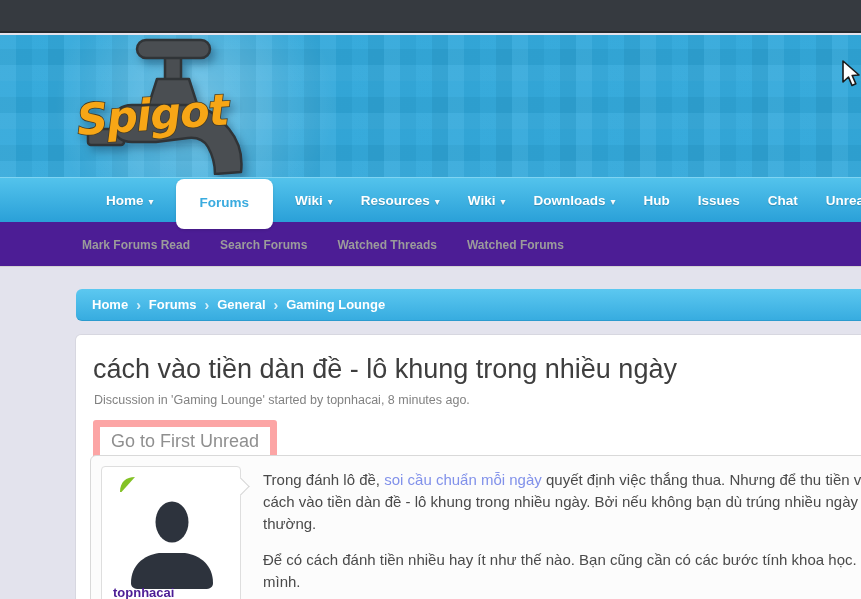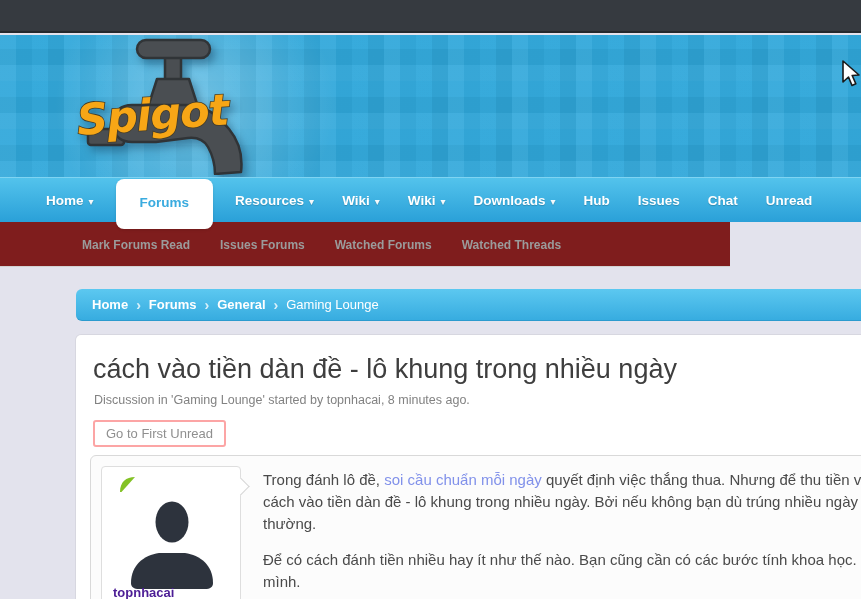--- a/index.html
+++ b/index.html
@@ -36,74 +36,74 @@
     letter-spacing:-1px;
     paint-order:stroke;
   }
 
   
   .nav {
     position:absolute; left:0; top:177px; width:861px; height:45px;
     background:linear-gradient(#53c3ec,#2aa0d8);
     border-top:1px solid #7fd4f2;
   }
-  .nav-list { display:flex; list-style:none; padding-left:32px; height:45px;text-align:center; }
+  .nav-list { display:flex; list-style:none; padding-left:92px; height:45px;text-align:center; }
   .nav-item {
     display:block; padding:0 14px; height:45px; line-height:45px;
     color:#fff; font-size:13.5px; font-weight:bold; text-decoration:none;
     text-shadow:0 1px 1px rgba(0,0,0,.2); white-space:nowrap; cursor:pointer;
   }
   .nav-item .caret { font-size:10px; margin-left:5px; color:rgba(255,255,255,.95); }
   .nav-item.active {
     position:relative; z-index:5; top:1px; height:50px; line-height:47px;
     background:#fff; color:#3aabdf; border-radius:8px; padding:0 24px;
     text-shadow:none; margin:0 8px;
     box-shadow:0 1px 3px rgba(0,0,0,.12);
   }
 
   
   .subnav {
-    position:absolute; left:0; top:222px; width:730px; height:45px;
-    background:#7f1d1d; border-bottom:1px solid #d2d2d2;
+    position:absolute; left:0; top:222px; width:861px; height:45px;
+    background:#4c1d95; border-bottom:1px solid #d2d2d2;
   }
   .subnav-list { display:flex; list-style:none; padding-left:74px; height:45px; }
   .subnav-item {
     display:block; padding:0 8px; margin-right:14px; height:45px; line-height:46px;
     color:#9b9b9b; font-size:12px; font-weight:bold; text-decoration:none;
     white-space:nowrap; cursor:pointer;
   }
 
   
   .breadcrumb {
     position:absolute; left:76px; top:289px; width:812px; height:32px;
     background:linear-gradient(#5cc8f0,#37ace0);
     border-radius:6px; border-bottom:1px solid #2b9bce;
     display:flex; align-items:center; padding-left:16px;
     color:#fff; font-size:13px;
   }
   .crumb { color:#fff; text-decoration:none; font-weight:600; cursor:pointer; white-space:nowrap; }
   .crumb-sep { margin:0 8px; color:rgba(255,255,255,.8); font-size:14px; font-weight:bold; }
-  .crumb.current { font-weight:normal; }
+  .crumb.current { font-weight:bold; }
 
   
   .content-card {
     position:absolute; left:76px; top:335px; width:812px; height:300px;
     background:#fff; border-radius:5px;
     box-shadow:0 0 0 1px rgba(0,0,0,.05);
   }
   .thread-title {
     margin:19px 0 0 17px; font-size:27px; font-weight:400; color:#3e3e3e;
   }
   .thread-meta {
     margin:8px 0 0 18px; font-size:12.5px; color:#828282;
   }
   .unread-btn {
     display:inline-block; margin:13px 0 0 17px; padding:4px 11px;
-    background:#fff; border:2px solid #fca5a5; border-radius:3px;
-    font-size:13px; color:#8f8f8f; cursor:pointer;
+    background:#fff; border:7px solid #fca5a5; border-radius:3px;
+    font-size:18px; color:#8f8f8f; cursor:pointer;
   }
 
   
   .post-card {
     position:absolute; left:14px; top:120px; width:790px; height:210px;
     background:#fcfcfc; border:1px solid #d9d9d9; border-radius:6px;
   }
   .avatar-cell {
     position:absolute; left:10px; top:10px; width:140px; height:230px;
     background:#fff; border:1px solid #dedede; border-radius:4px;
@@ -150,24 +150,24 @@
 
 <div class="nav">
   <ul class="nav-list">
     <li>
         <a class="nav-item"><span>Home</span><span class="caret">▾</span></a>
       </li>
     <li>
         <a class="nav-item active"><span>Forums</span></a>
       </li>
     <li>
+        <a class="nav-item"><span>Wiki</span><span class="caret">▾</span></a>
+      </li>
+    <li>
         <a class="nav-item"><span>Resources</span><span class="caret">▾</span></a>
-      </li>
-    <li>
-        <a class="nav-item"><span>Wiki</span><span class="caret">▾</span></a>
       </li>
     <li>
         <a class="nav-item"><span>Wiki</span><span class="caret">▾</span></a>
       </li>
     <li>
         <a class="nav-item"><span>Downloads</span><span class="caret">▾</span></a>
       </li>
     <li>
         <a class="nav-item"><span>Hub</span></a>
       </li>
@@ -182,27 +182,27 @@
       </li>
   </ul>
 </div>
 
 <div class="subnav">
   <ul class="subnav-list">
     <li>
         <a class="subnav-item">Mark Forums Read</a>
       </li>
     <li>
-        <a class="subnav-item">Issues Forums</a>
+        <a class="subnav-item">Search Forums</a>
+      </li>
+    <li>
+        <a class="subnav-item">Watched Threads</a>
       </li>
     <li>
         <a class="subnav-item">Watched Forums</a>
-      </li>
-    <li>
-        <a class="subnav-item">Watched Threads</a>
       </li>
   </ul>
 </div>
 
 <div class="breadcrumb">
   <a class="crumb">Home</a>
   <span class="crumb-sep">›</span>
   <a class="crumb">Forums</a>
   <span class="crumb-sep">›</span>
   <a class="crumb">General</a>

